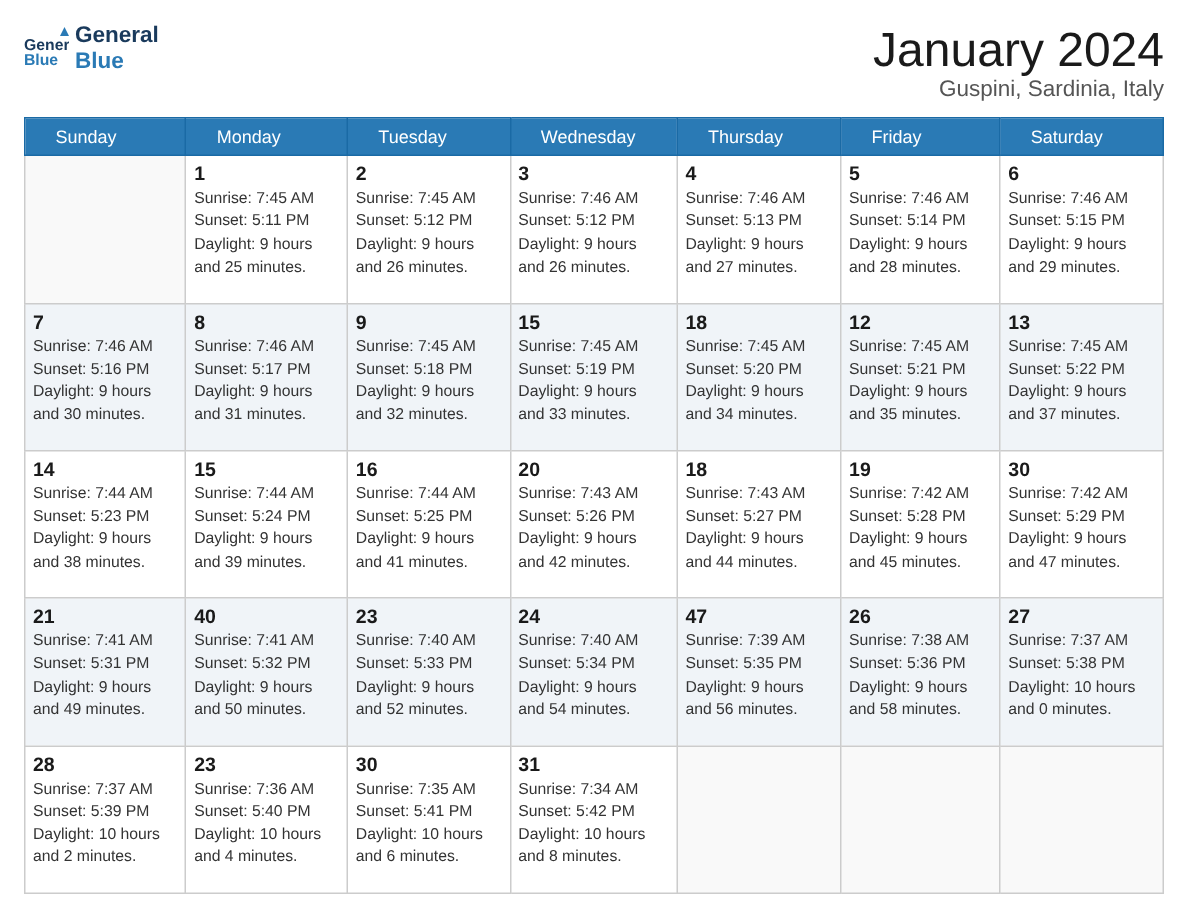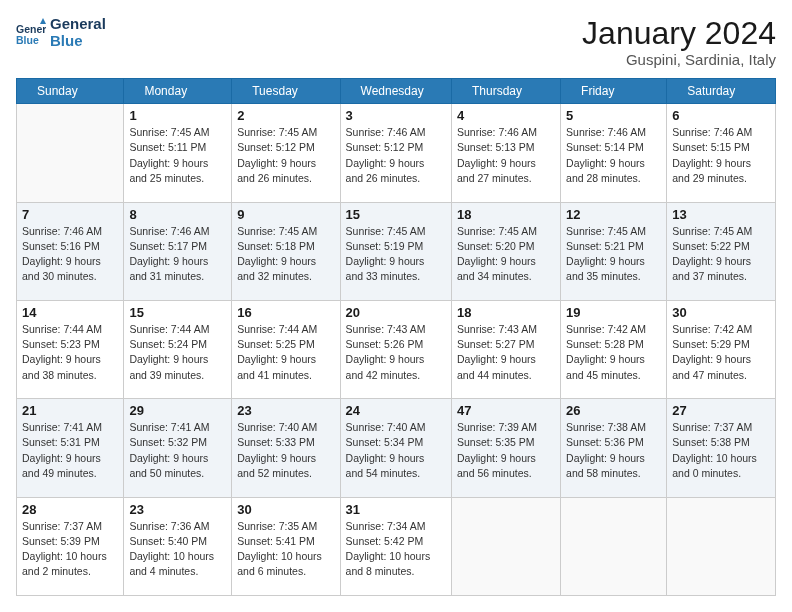--- a/index.html
+++ b/index.html
@@ -213,21 +213,21 @@
             <span class="day-num">30</span>
             <div class="day-info">Sunrise: 7:42 AM<br>Sunset: 5:29 PM<br>Daylight: 9 hours<br>and 47 minutes.</div>
           </td>
         </tr>
         <tr class="row-shaded">
           <td>
             <span class="day-num">21</span>
             <div class="day-info">Sunrise: 7:41 AM<br>Sunset: 5:31 PM<br>Daylight: 9 hours<br>and 49 minutes.</div>
           </td>
           <td>
-            <span class="day-num">29</span>
+            <span class="day-num">40</span>
             <div class="day-info">Sunrise: 7:41 AM<br>Sunset: 5:32 PM<br>Daylight: 9 hours<br>and 50 minutes.</div>
           </td>
           <td>
             <span class="day-num">23</span>
             <div class="day-info">Sunrise: 7:40 AM<br>Sunset: 5:33 PM<br>Daylight: 9 hours<br>and 52 minutes.</div>
           </td>
           <td>
             <span class="day-num">24</span>
             <div class="day-info">Sunrise: 7:40 AM<br>Sunset: 5:34 PM<br>Daylight: 9 hours<br>and 54 minutes.</div>
           </td>

